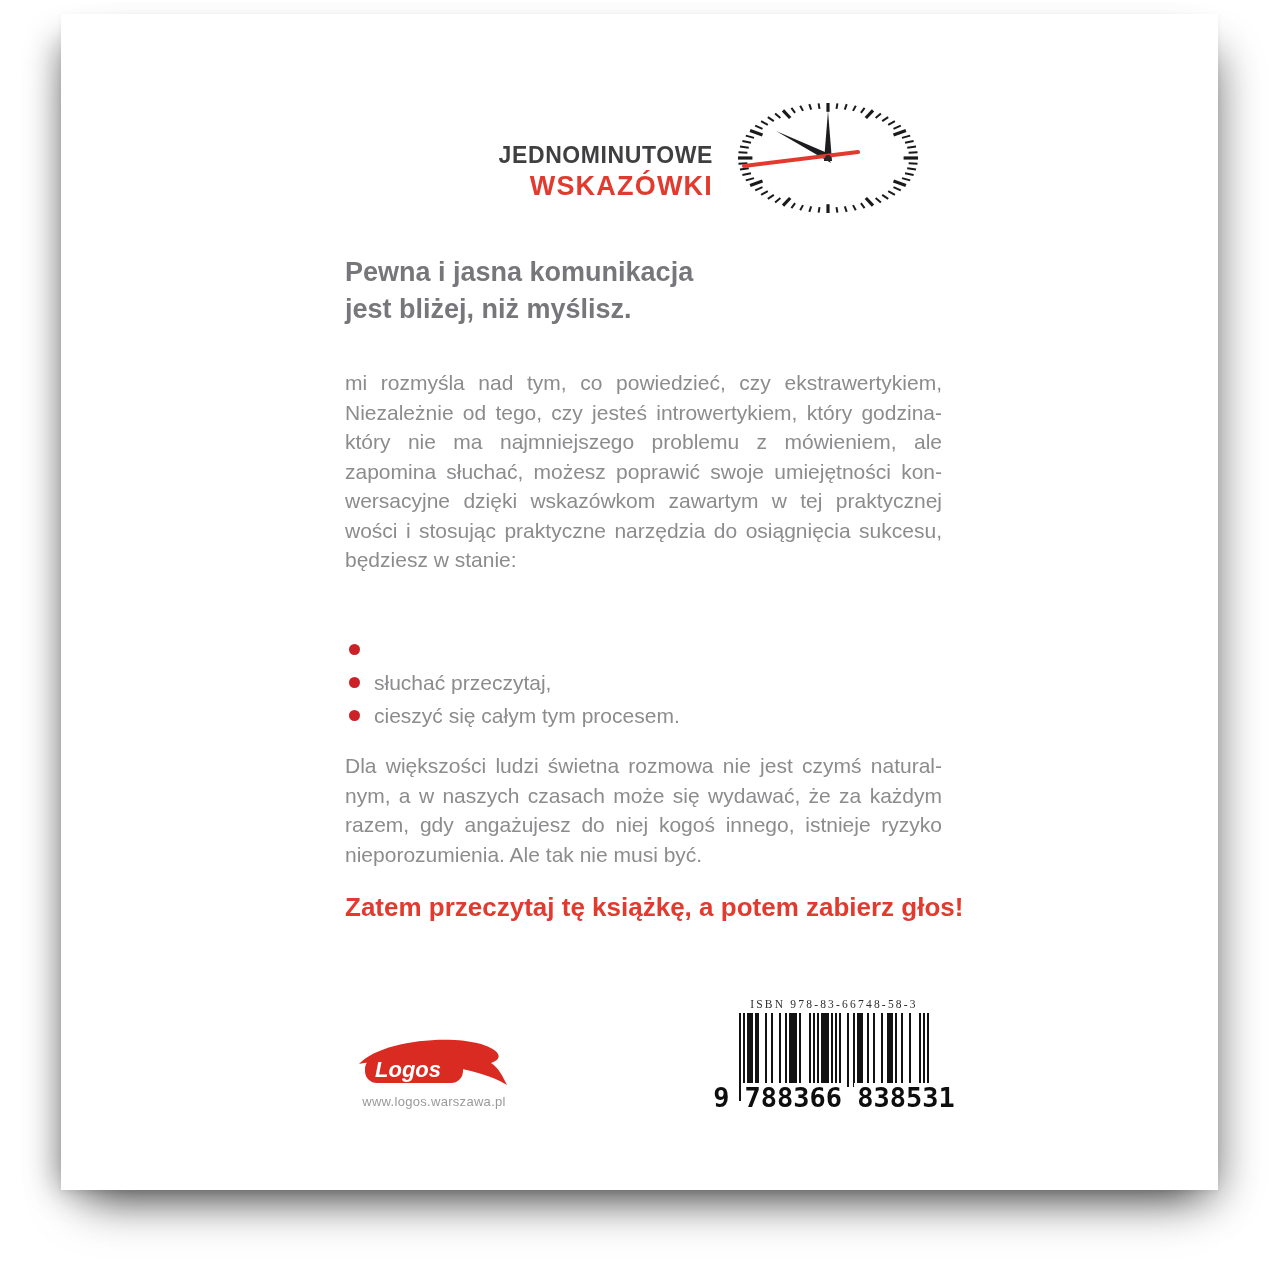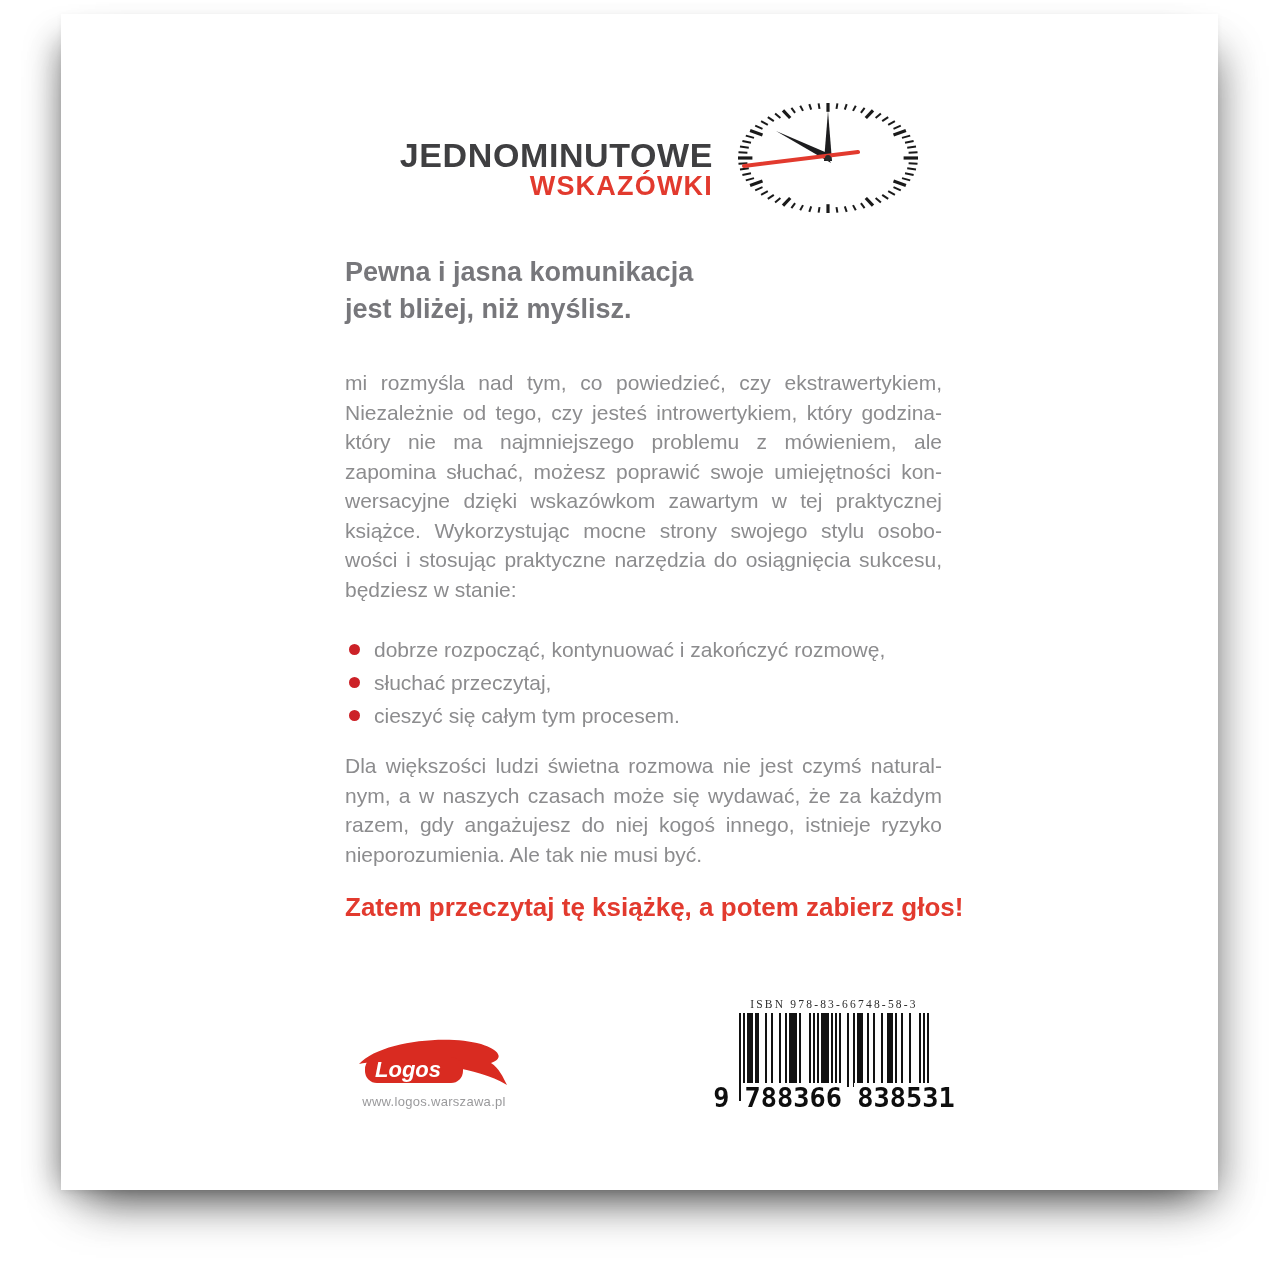--- a/index.html
+++ b/index.html
@@ -22,21 +22,21 @@
       -18px 12px 30px -14px rgba(0,0,0,.35),
       18px 22px 40px -16px rgba(0,0,0,.38),
       0 28px 48px -18px rgba(0,0,0,.40),
       0 2px 6px rgba(0,0,0,.05);
   }
   
   .brand-text{
     position:absolute;top:126px;right:505px;text-align:right;line-height:31px;
     font-weight:bold;letter-spacing:.6px;white-space:nowrap;
   }
-  .brand-line1{font-size:34px;color:var(--title-dark);}
+  .brand-line1{font-size:23px;color:var(--title-dark);}
   .brand-line2{font-size:27px;color:var(--accent-red);letter-spacing:1.2px;}
   .clock{position:absolute;left:672px;top:84px;}
   
   .heading{
     position:absolute;left:284px;top:240px;
     font-size:27px;font-weight:bold;color:var(--heading-gray);line-height:37px;
   }
   
   .para{position:absolute;left:284px;width:597px;color:var(--body-gray);
     font-size:21px;line-height:29.5px;}
@@ -156,30 +156,28 @@
     <div>jest bliżej, niż myślisz.</div>
   </div>
 
   <div class="para para-intro">
 
   <div class="pline">mi rozmyśla nad tym, co powiedzieć, czy ekstrawertykiem,</div>
       <div class="pline">Niezależnie od tego, czy jesteś introwertykiem, który godzina-</div>
       <div class="pline">który nie ma najmniejszego problemu z mówieniem, ale</div>
       <div class="pline">zapomina słuchać, możesz poprawić swoje umiejętności kon-</div>
       <div class="pline">wersacyjne dzięki wskazówkom zawartym w tej praktycznej</div>
-      <div class="pline">książce. Wykorzystując mocne strony swojego stylu osobo-</div>
       <div class="pline">wości i stosując praktyczne narzędzia do osiągnięcia sukcesu,</div>
       <div class="pline">będziesz w stanie:</div>
     </div>
 
   <div class="bullets">
 
       <div class="bullet">
         <span class="dot"></span>
-        <span class="btext">dobrze rozpocząć, kontynuować i zakończyć rozmowę,</span>
       </div>
 
       <div class="bullet">
         <span class="dot"></span>
         <span class="btext">słuchać przeczytaj,</span>
       </div>
 
       <div class="bullet">
         <span class="dot"></span>
         <span class="btext">cieszyć się całym tym procesem.</span>

